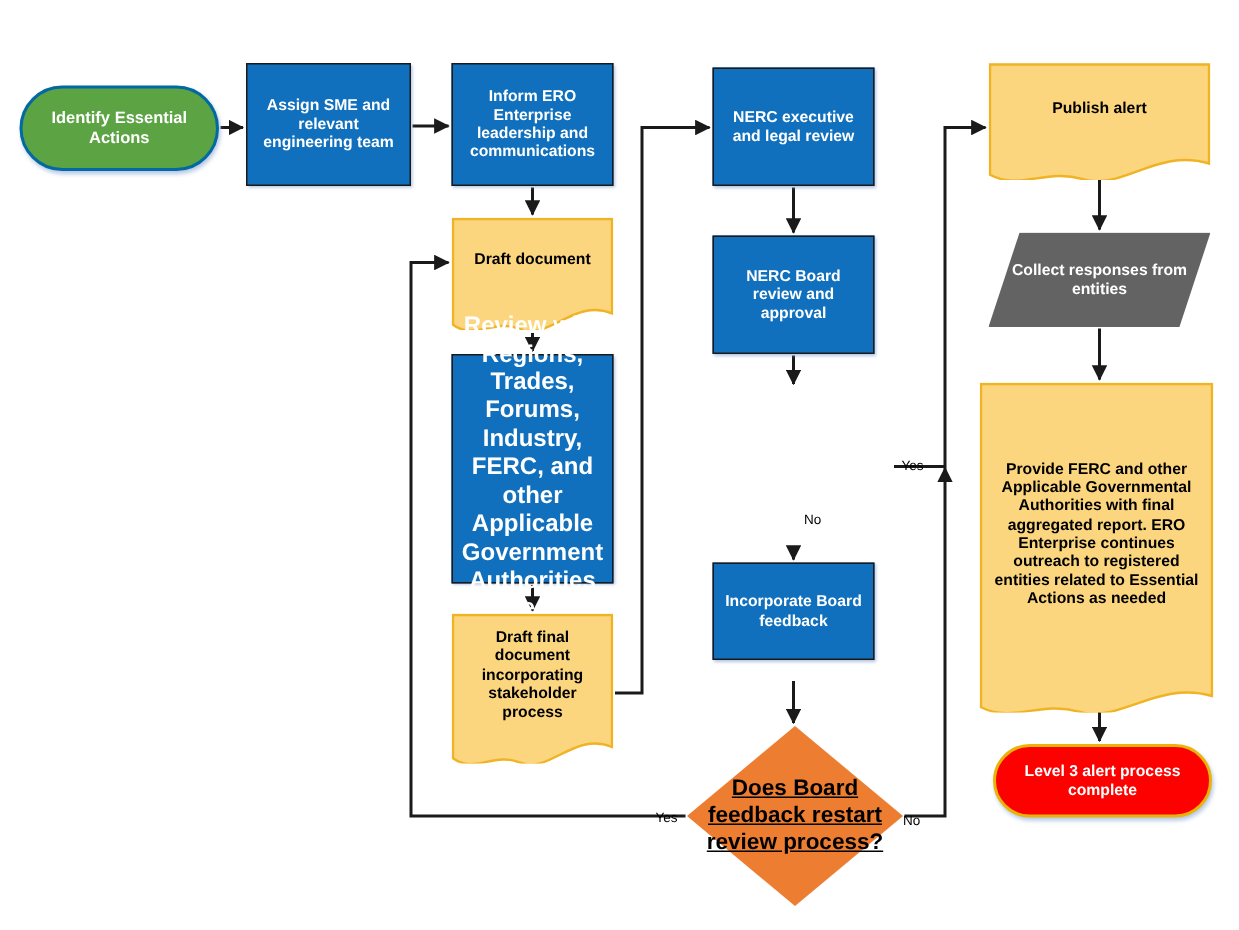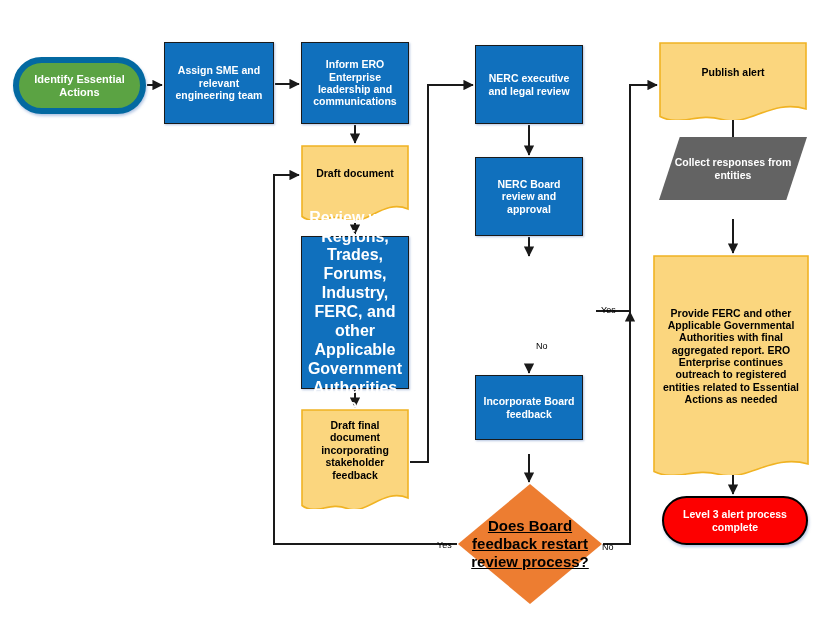--- a/index.html
+++ b/index.html
@@ -46,29 +46,29 @@
   
   .n-process {
     background: #1070bd;
     border: 1px solid #1a1a1a;
     color: #ffffff;
     box-shadow: 1px 1px 2px rgba(120,150,200,.55);
   }
   
   .n-start {
     background: #5ba343;
-    border: 6px solid #0369a1;
+    border: 2px solid #0369a1;
     border-radius: 999px;
     color: #ffffff;
     box-shadow: 1px 2px 3px rgba(130,160,210,.6);
   }
   
   .n-end {
     background: #fd0000;
-    border: 2px solid #000000;
+    border: 2px solid #eab308;
     border-radius: 999px;
     color: #ffffff;
     box-shadow: 1px 2px 3px rgba(130,160,210,.6);
   }
   
   .n-decision {
     background: transparent;
     color: #000000;
   }
   .n-decision .dia-bg {
@@ -194,21 +194,21 @@
   </div>
 
   <div class="node n-process" style="left: 301px; top: 236px; width: 108px; height: 153px; font-size: 16px; color: rgb(255, 255, 255); background: rgb(16, 112, 189);">
     <span class="label">Review with Regions, Trades, Forums, Industry, FERC, and other Applicable Government Authorities as needed</span>
   </div>
 
   <div class="node n-doc" style="left: 301px; top: 409px; width: 108px; height: 100px; font-size: 10.5px; color: rgb(0, 0, 0);">
     <span class="doc-bg"><svg width="108" height="100" viewBox="0 0 108 100">
           <path d="M 1 1 L 107 1 L 107 89 C 82.08 78.3 64.8 107.7 45.36 99.3 C 28.080000000000002 92.3 15.120000000000001 107 1 96.5 Z" fill="#fbd67e" stroke="#f0b323" stroke-width="1.6"></path>
         </svg></span>
-    <span class="label" style="margin-bottom: 18px;">Draft final document incorporating stakeholder feedback</span>
+    <span class="label" style="margin-bottom: 18px;">Draft final document incorporating stakeholder process</span>
   </div>
 
   <div class="node n-process" style="left: 475px; top: 45px; width: 108px; height: 79px; font-size: 10.5px; color: rgb(255, 255, 255); background: rgb(16, 112, 189);">
     <span class="label">NERC executive and legal review</span>
   </div>
 
   <div class="node n-process" style="left: 475px; top: 157px; width: 108px; height: 79px; font-size: 10.5px; color: rgb(255, 255, 255); background: rgb(16, 112, 189); text-align: center;">
     <span class="label">NERC Board review and approval</span>
   </div>
 
@@ -222,21 +222,21 @@
     <span class="label">Does Board feedback restart review process?</span>
   </div>
 
   <div class="node n-doc" style="left: 659px; top: 42px; width: 148px; height: 78px; font-size: 10.5px; color: rgb(0, 0, 0);">
     <span class="doc-bg"><svg width="148" height="78" viewBox="0 0 148 78">
           <path d="M 1 1 L 147 1 L 147 67 C 112.48 56.3 88.8 85.7 62.16 77.3 C 38.480000000000004 70.3 20.720000000000002 85 1 74.5 Z" fill="#fbd67e" stroke="#f0b323" stroke-width="1.6"></path>
         </svg></span>
     <span class="label" style="margin-bottom: 18px;">Publish alert</span>
   </div>
 
-  <div class="node n-data" style="left: 659px; top: 137px; width: 148px; height: 63px; font-size: 10.5px; color: rgb(255, 255, 255);">
+  <div class="node n-data" style="left: 659px; top: 155px; width: 148px; height: 63px; font-size: 10.5px; color: rgb(255, 255, 255);">
     <span class="par-bg" style="background: rgb(99, 99, 99);"></span>
     <span class="label">Collect responses from entities</span>
   </div>
 
   <div class="node n-doc" style="left: 653px; top: 255px; width: 156px; height: 220px; font-size: 10.5px; color: rgb(0, 0, 0);">
     <span class="doc-bg"><svg width="156" height="220" viewBox="0 0 156 220">
           <path d="M 1 1 L 155 1 L 155 209 C 118.56 198.3 93.6 227.7 65.52 219.3 C 40.56 212.3 21.840000000000003 227 1 216.5 Z" fill="#fbd67e" stroke="#f0b323" stroke-width="1.6"></path>
         </svg></span>
     <span class="label" style="margin-bottom: 18px;">Provide FERC and other Applicable Governmental Authorities with final aggregated report. ERO Enterprise continues outreach to registered entities related to Essential Actions as needed</span>
   </div>

